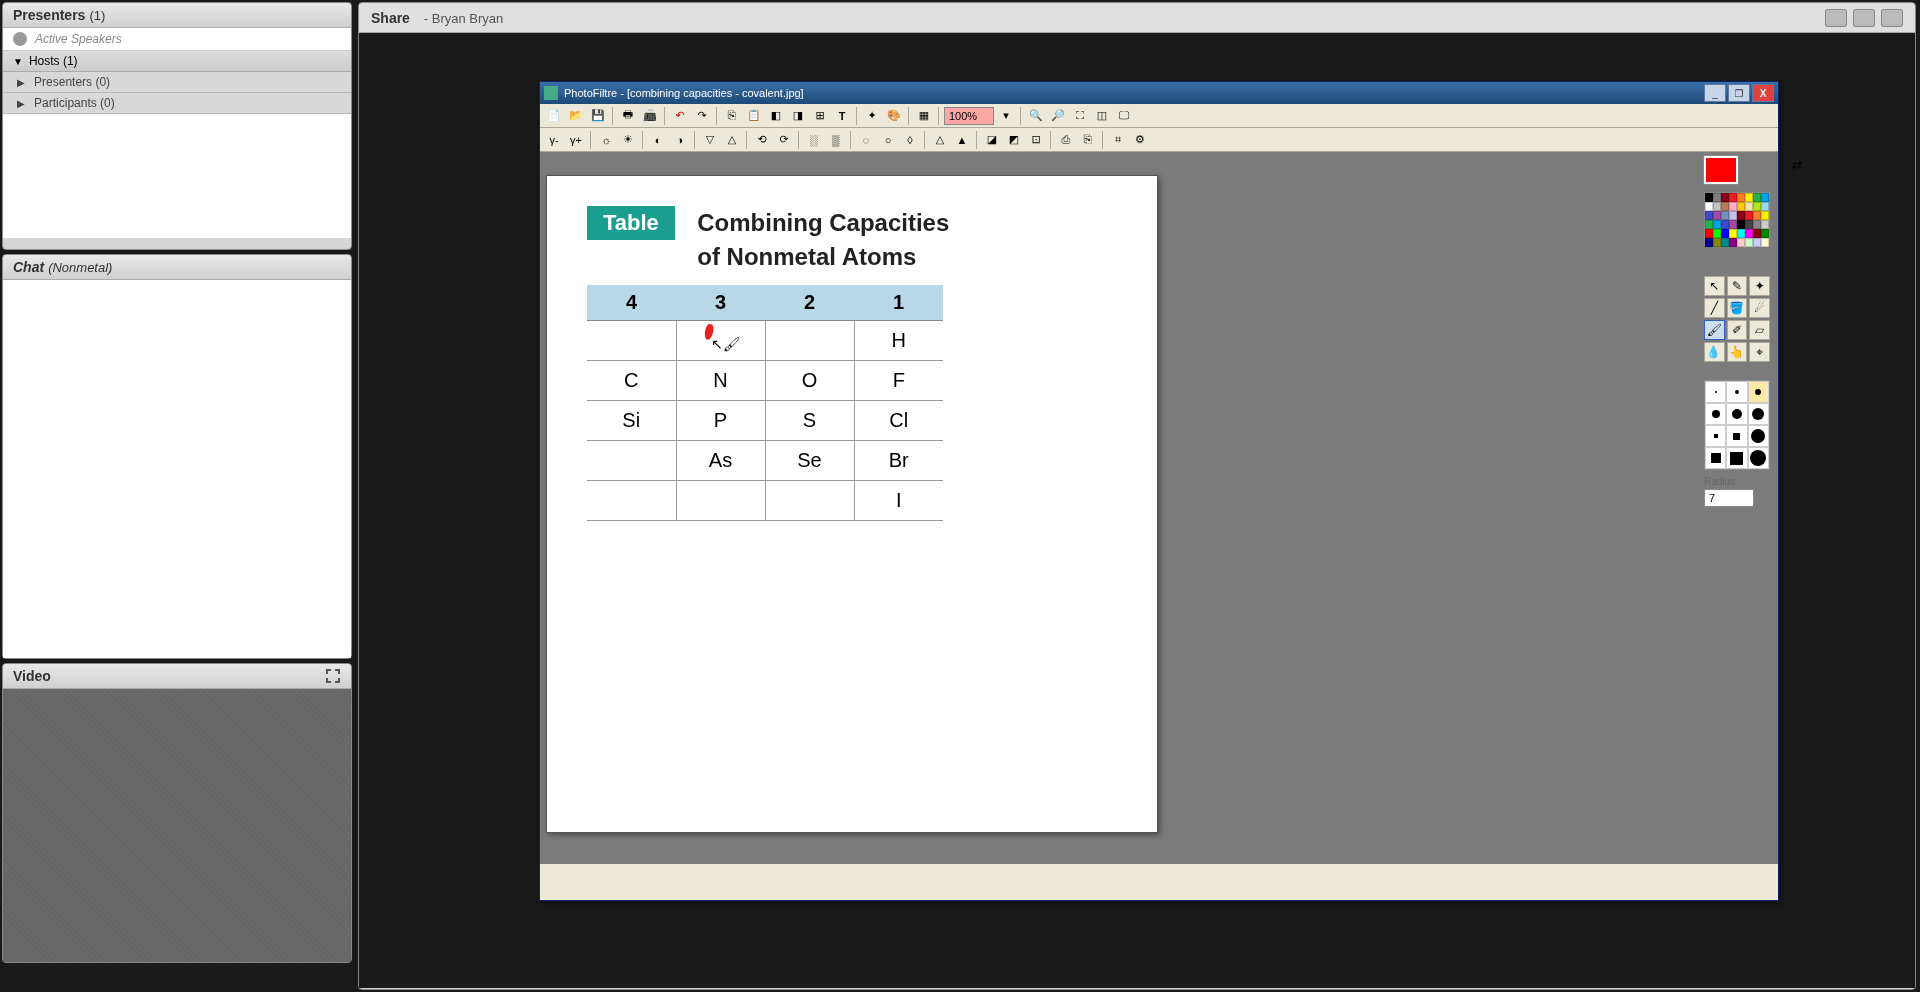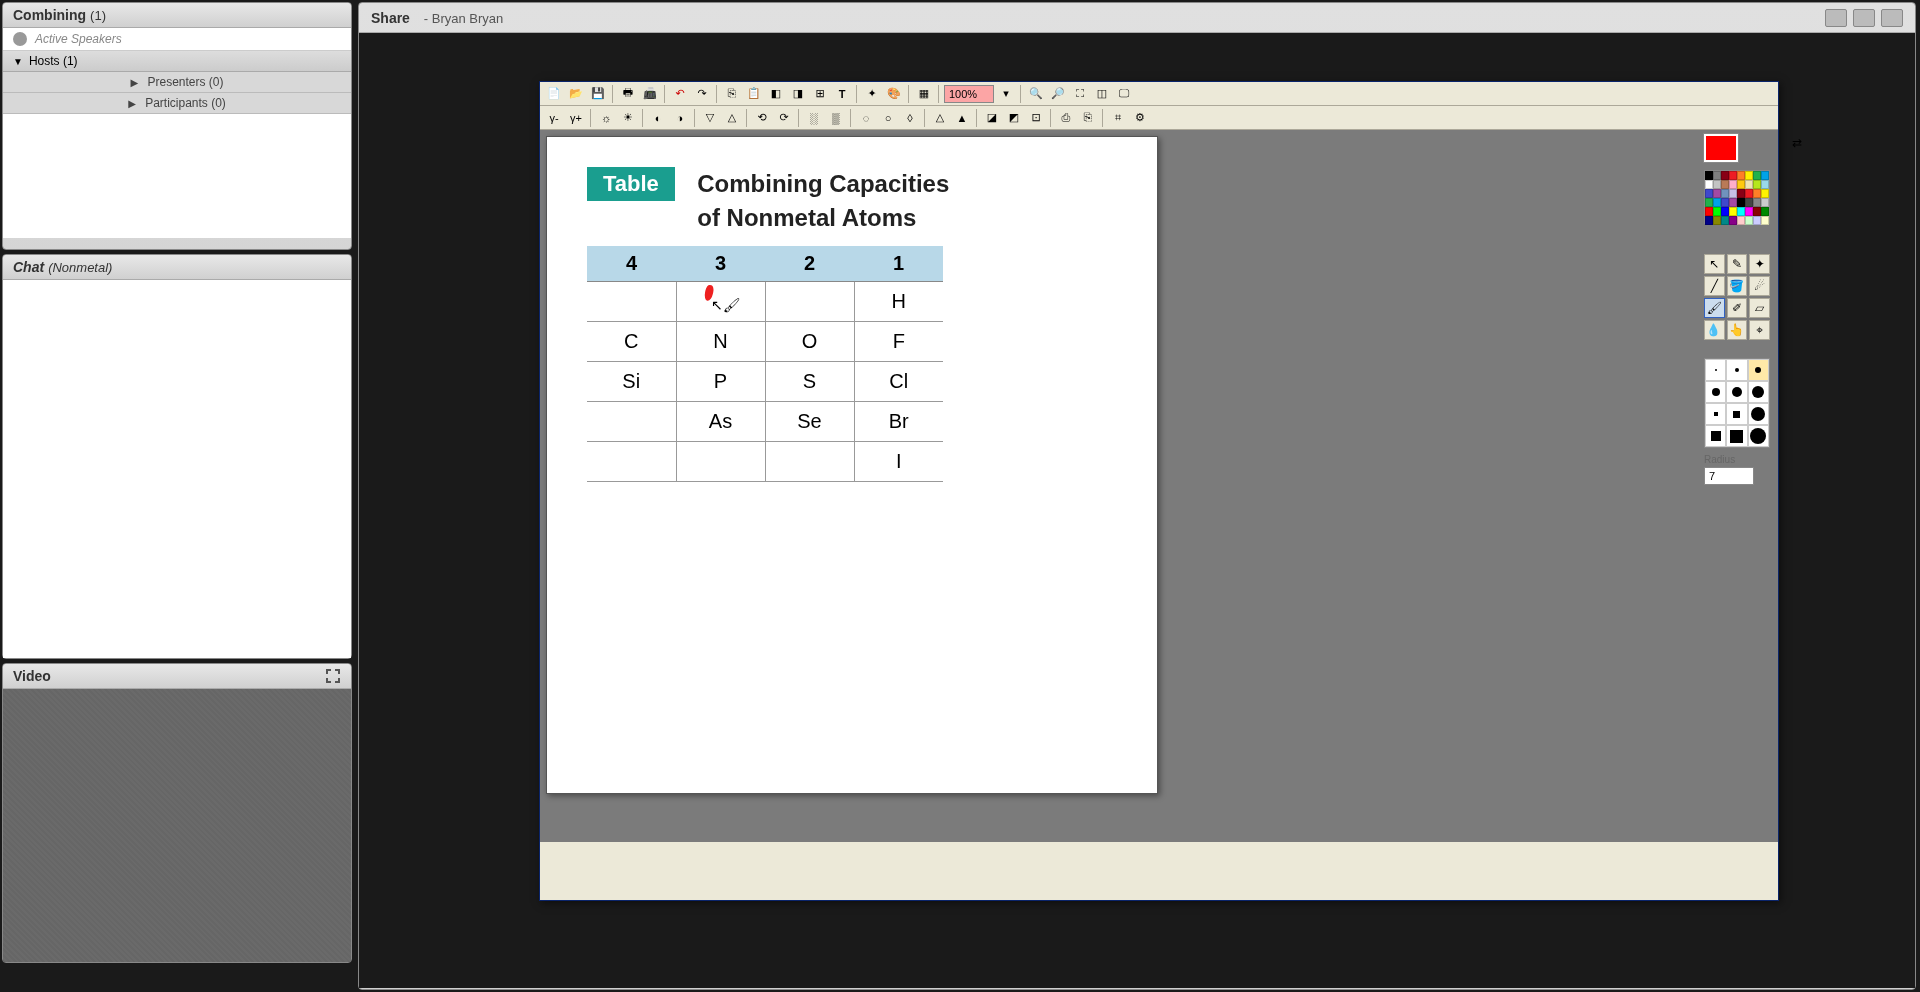--- a/index.html
+++ b/index.html
@@ -3,21 +3,21 @@
 <meta charset="utf-8">
 <style>
 * { box-sizing: border-box; margin: 0; padding: 0; font-family: Arial, sans-serif; }
 body { background: #1a1a1a; width: 1920px; height: 992px; overflow: hidden; }
 
 
 .sidebar { position: absolute; left: 2px; top: 2px; width: 350px; height: 988px; }
 .panel { background: linear-gradient(#e8e8e8, #d5d5d5); border: 1px solid #888; border-radius: 4px; margin-bottom: 4px; }
 .panel-header { padding: 4px 10px; font-size: 14px; font-weight: bold; color: #333; background: linear-gradient(#e8e8e8, #d0d0d0); border-bottom: 1px solid #aaa; border-radius: 4px 4px 0 0; display: flex; align-items: center; }
 .panel-header .count { font-weight: normal; margin-left: 4px; font-size: 13px; }
-.attendees-body { background: #fff; height: 210px; text-align: center; }
+.attendees-body { background: #fff; height: 210px; }
 .speaker-row { padding: 4px 10px; border-bottom: 1px solid #ccc; display: flex; align-items: center; font-size: 12px; color: #888; font-style: italic; }
 .speaker-row .mic { width: 14px; height: 14px; background: #999; border-radius: 50%; margin-right: 8px; }
 .host-row { padding: 3px 10px; background: linear-gradient(#ddd, #ccc); border-bottom: 1px solid #aaa; font-size: 12px; display: flex; align-items: center; }
 .host-row .tri { margin-right: 6px; font-size: 10px; }
 .person-row { padding: 4px 10px; font-size: 13px; display: flex; align-items: center; border-bottom: 1px solid #eee; }
 .person-row .avatar { width: 18px; height: 18px; background: #ccc; border-radius: 3px; margin-right: 8px; }
 .sub-row { padding: 3px 14px; background: #d8d8d8; border-bottom: 1px solid #bbb; font-size: 12px; color: #444; }
 .sub-row .tri { margin-right: 6px; font-size: 10px; }
 .chat-panel { height: 405px; font-style: italic; }
 .chat-body { background: #fff; height: 378px; }
@@ -45,21 +45,21 @@
 .pf-menu { height: 20px; background: #ece9d8; border-bottom: 1px solid #aca899; display: flex; align-items: center; padding: 0 6px; font-size: 11px; color: #333; }
 .pf-menu span { margin-right: 14px; cursor: default; }
 .pf-menu .right-sys { margin-left: auto; display: flex; gap: 2px; }
 .pf-menu .right-sys div { width: 14px; height: 12px; background: #ddd; border: 1px solid #888; }
 .pf-toolbar { height: 24px; background: #ece9d8; border-bottom: 1px solid #aca899; display: flex; align-items: center; padding: 0 4px; gap: 2px; }
 .pf-toolbar2 { height: 24px; background: #ece9d8; border-bottom: 1px solid #aca899; display: flex; align-items: center; padding: 0 4px; gap: 2px; }
 .tb-btn { width: 20px; height: 20px; background: #ece9d8; border: 1px solid transparent; display: flex; align-items: center; justify-content: center; font-size: 11px; }
 .tb-sep { width: 2px; height: 18px; border-left: 1px solid #aca899; margin: 0 2px; }
 .zoom-box { width: 50px; height: 18px; background: #fca5a5; border: 1px solid #888; font-size: 11px; padding: 0 4px; display: flex; align-items: center; }
 .pf-content { position: relative; height: 712px; background: #7b7b7b; }
-.pf-doc { position: absolute; left: 6px; top: 6px; width: 612px; height: 658px; background: #fff; border: 1px solid #555; box-shadow: 2px 2px 6px rgba(0,0,0,0.4); }
+.pf-doc { position: absolute; left: 6px; top: 23px; width: 612px; height: 658px; background: #fff; border: 1px solid #555; box-shadow: 2px 2px 6px rgba(0,0,0,0.4); }
 .pf-status { height: 18px; background: #ece9d8; border-top: 1px solid #aca899; display: flex; align-items: center; font-size: 11px; color: #333; padding: 0 8px; }
 .pf-status span { margin-right: 40px; }
 .pf-status .path { margin-left: 40px; }
 
 
 .pf-palette { position: absolute; right: 4px; top: 4px; width: 70px; }
 .big-red { width: 34px; height: 28px; background: #ff0000; border: 2px solid #fff; outline: 1px solid #888; position: relative; }
 .swap-arrow { position: absolute; right: -28px; top: 2px; font-size: 12px; }
 .color-grid { margin-top: 8px; width: 66px; height: 54px; display: grid; grid-template-columns: repeat(8, 1fr); grid-auto-rows: 9px; border: 1px solid #888; }
 .color-grid div { border: 0.5px solid rgba(0,0,0,0.2); }
@@ -82,21 +82,21 @@
 .cap-table td:last-child { border-right: none; }
 .red-mark { position: absolute; width: 8px; height: 16px; background: #ee2020; border-radius: 40% 40% 50% 50%; transform: rotate(12deg); }
 .cursor-mark { position: absolute; font-size: 14px; pointer-events: none; }
 </style>
 </head>
 <body>
 
 <div class="sidebar">
   <div class="panel" style="height:248px;">
     <div class="panel-header">
-      <span>Combining</span>
+      <span>Presenters</span>
       <span class="count">(1)</span>
     </div>
     <div class="attendees-body">
       <div class="speaker-row">
         <span class="mic"></span>
         <span>Active Speakers</span>
       </div>
       <div class="host-row">
         <span class="tri">▼</span>
         <span>Hosts (1)</span>
@@ -139,20 +139,28 @@
     </div>
     <div class="right-icons">
       <div></div>
       <div></div>
       <div></div>
     </div>
   </div>
   <div class="share-body">
 
     <div class="pf-window">
+      <div class="pf-title">
+        <div class="icon"></div>
+        <span>PhotoFiltre - [combining capacities - covalent.jpg]</span>
+        <div class="spacer"></div>
+        <div class="win-btn">_</div>
+        <div class="win-btn">❐</div>
+        <div class="win-btn close">X</div>
+      </div>
       <div class="pf-toolbar">
         <div class="tb-btn">📄</div>
         <div class="tb-btn">📂</div>
         <div class="tb-btn">💾</div>
         <div class="tb-sep"></div>
         <div class="tb-btn">🖶</div>
         <div class="tb-btn">📠</div>
         <div class="tb-sep"></div>
         <div class="tb-btn" style="color:#c00">↶</div>
         <div class="tb-btn">↷</div>

